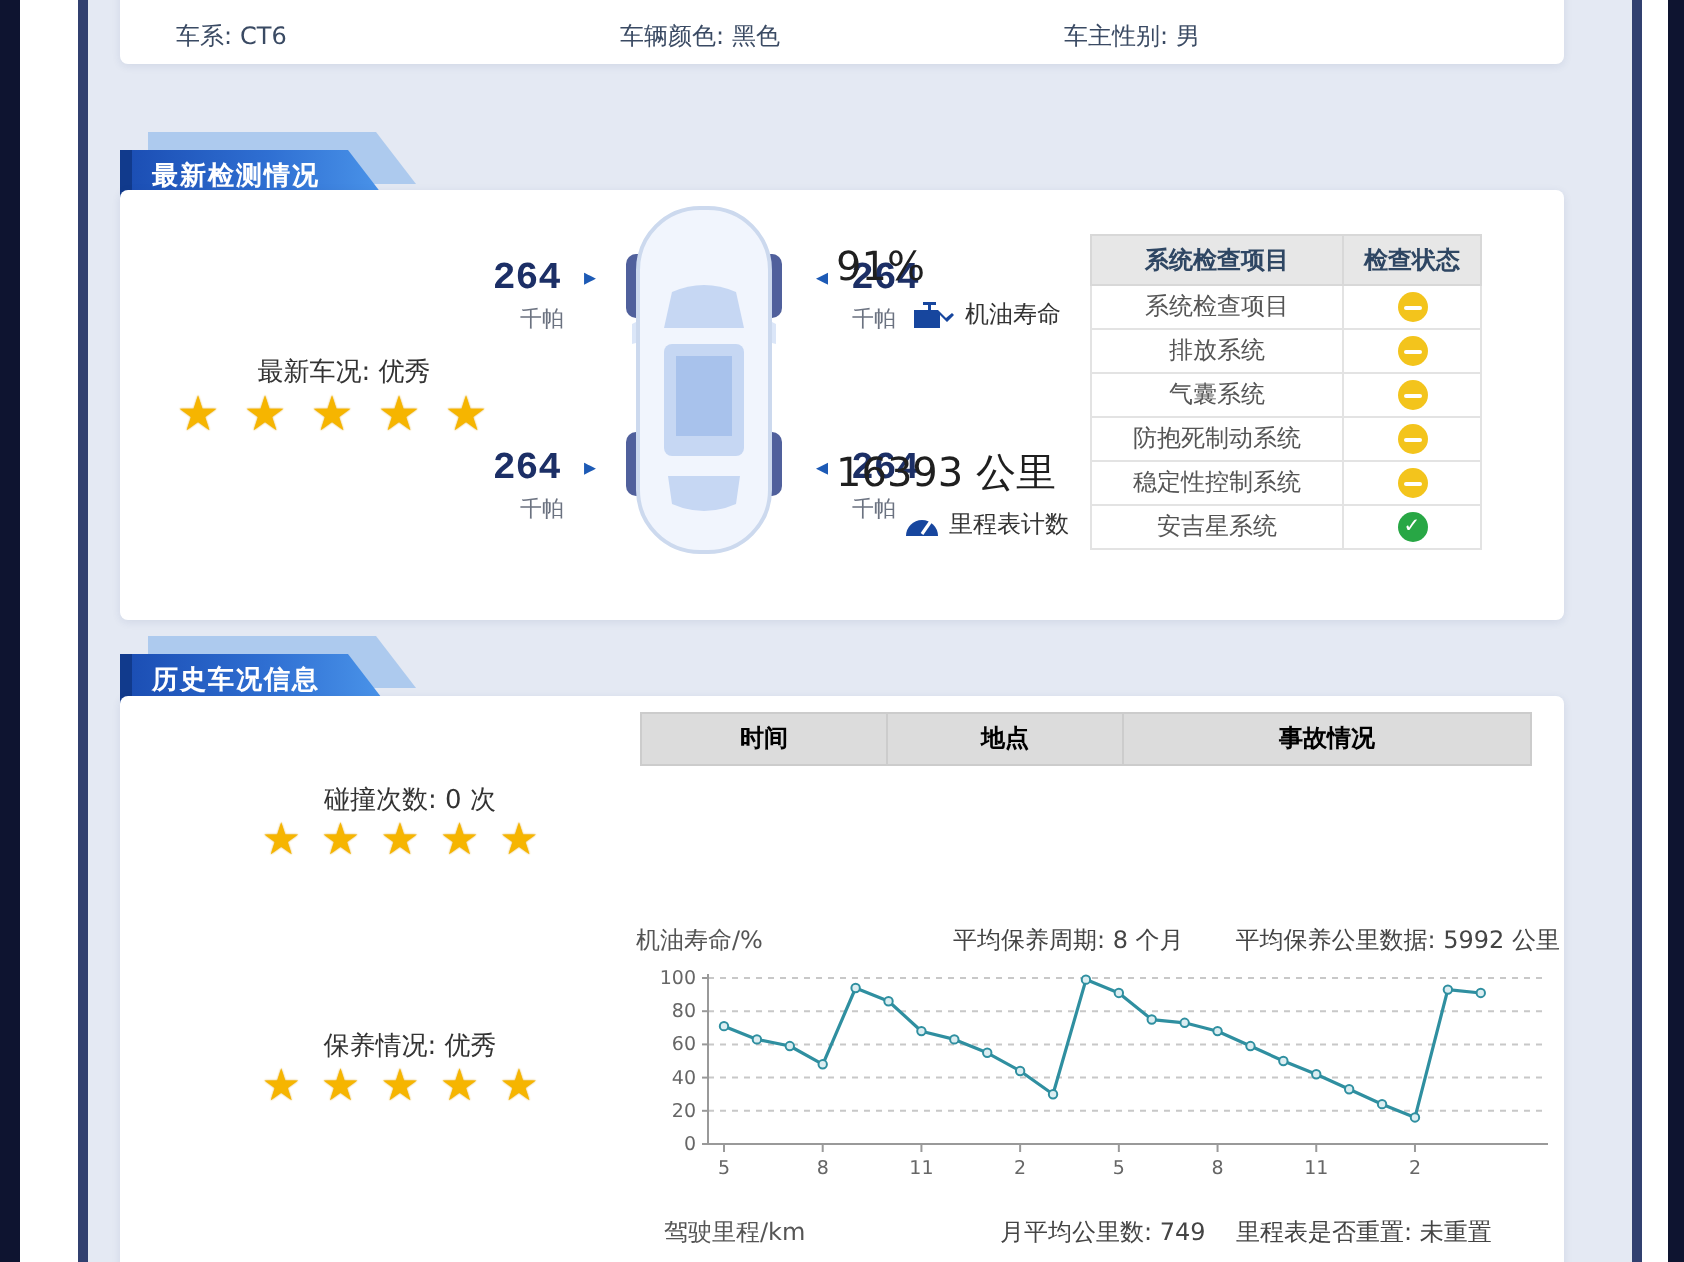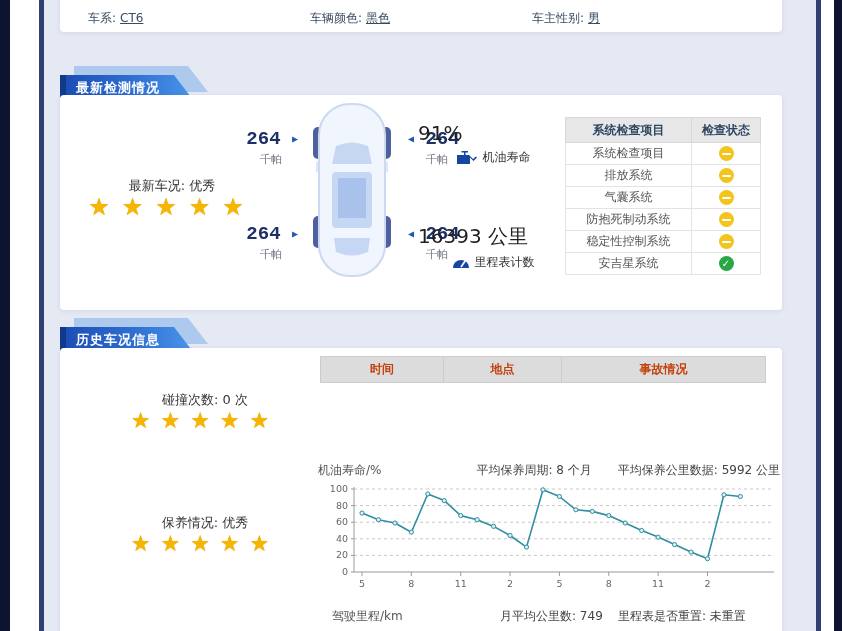--- a/index.html
+++ b/index.html
@@ -23,21 +23,21 @@
     position:absolute; left:60px; width:722px;
     background:#ffffff; border-radius:4px;
     box-shadow:0 1px 4px rgba(40,60,120,0.10);
   }
   .card-info { top:-14px; height:46px; }
   .card-latest { top:95px; height:215px; }
   .card-history { top:348px; height:300px; }
 
   .info-field { position:absolute; top:24px; font-size:12px; color:#3a4a63; }
   .info-field .lbl { color:#3a4a63; }
-  .info-field .val { color:#3a4a63; margin-left:4px;text-decoration:underline; }
+  .info-field .val { color:#3a4a63; margin-left:4px; }
 
   
   .sec-header {
     position:absolute; left:60px; height:26px; width:148px;
   }
   .sec-header .ghost {
     position:absolute; left:14px; top:0; width:134px; height:26px;
     background:#7fb0ea; opacity:.55;
     clip-path:polygon(0 0, calc(100% - 20px) 0, 100% 100%, 0 100%);
   }
@@ -70,37 +70,37 @@
   .tp .arrow { font-size:10px; color:#1d5ab5; vertical-align:2px; }
   .tp .unit { font-size:11px; color:#6b7280; margin-top:2px; }
   .tp-right { text-align:left; }
   .tp-left  { text-align:right; }
 
   .metric { position:absolute; width:150px; text-align:left; }
   .metric .big { font-size:20px; color:#1f1f1f; }
   .metric .cap { font-size:12px; color:#333; margin-top:4px; display:flex; align-items:center; justify-content:center; gap:5px; }
 
   
-  .check-table { position:absolute; left:505px; top:22px; width:196px;
+  .check-table { position:absolute; left:485px; top:22px; width:196px;
                  border:1px solid #d8d8d8; border-collapse:collapse; font-size:12px; }
   .check-table th { background:#e7e7e7; color:#2e4663; font-weight:bold;
                     height:25px; border:1px solid #d8d8d8; }
   .check-table td { height:22px; border:1px solid #e3e3e3; text-align:center; color:#555; }
   .check-table td.item { width:126px; }
   .status-dot { display:inline-block; width:15px; height:15px; border-radius:50%;
                 position:relative; vertical-align:middle; }
   .status-warning { background:#f3c41c; }
   .status-warning::after { content:""; position:absolute; left:3px; top:6.5px; width:9px; height:2.4px; background:#fff; border-radius:1px; }
   .status-ok { background:#28a745; }
   .status-ok::after { content:"✓"; position:absolute; left:0; top:0; width:15px; height:15px;
                       color:#fff; font-size:10px; line-height:15px; text-align:center; font-weight:bold; }
 
   
   .acc-table { position:absolute; left:260px; top:8px; width:446px; border-collapse:collapse; font-size:12px; }
-  .acc-table th { background:#dcdcdc; color:#c2410c; font-weight:bold; height:26px;
+  .acc-table th { background:#dcdcdc; color:#000000; font-weight:bold; height:26px;
                   border:1px solid #cccccc; }
 
   
   .chart-wrap { position:absolute; left:258px; top:114px; width:462px; height:140px; }
   .chart-head { display:flex; align-items:flex-end; font-size:12px; color:#444; }
   .chart-title { flex:0 0 auto; color:#555; }
   .chart-anno { margin-left:auto; display:flex; gap:26px; white-space:nowrap; color:#444;align-items:center; }
   .bottom-row { position:absolute; top:260px; left:258px; width:462px; font-size:12px; color:#444; }
   .bottom-row span { position:absolute; white-space:nowrap; }
   .br-title { left:14px; color:#555; }

